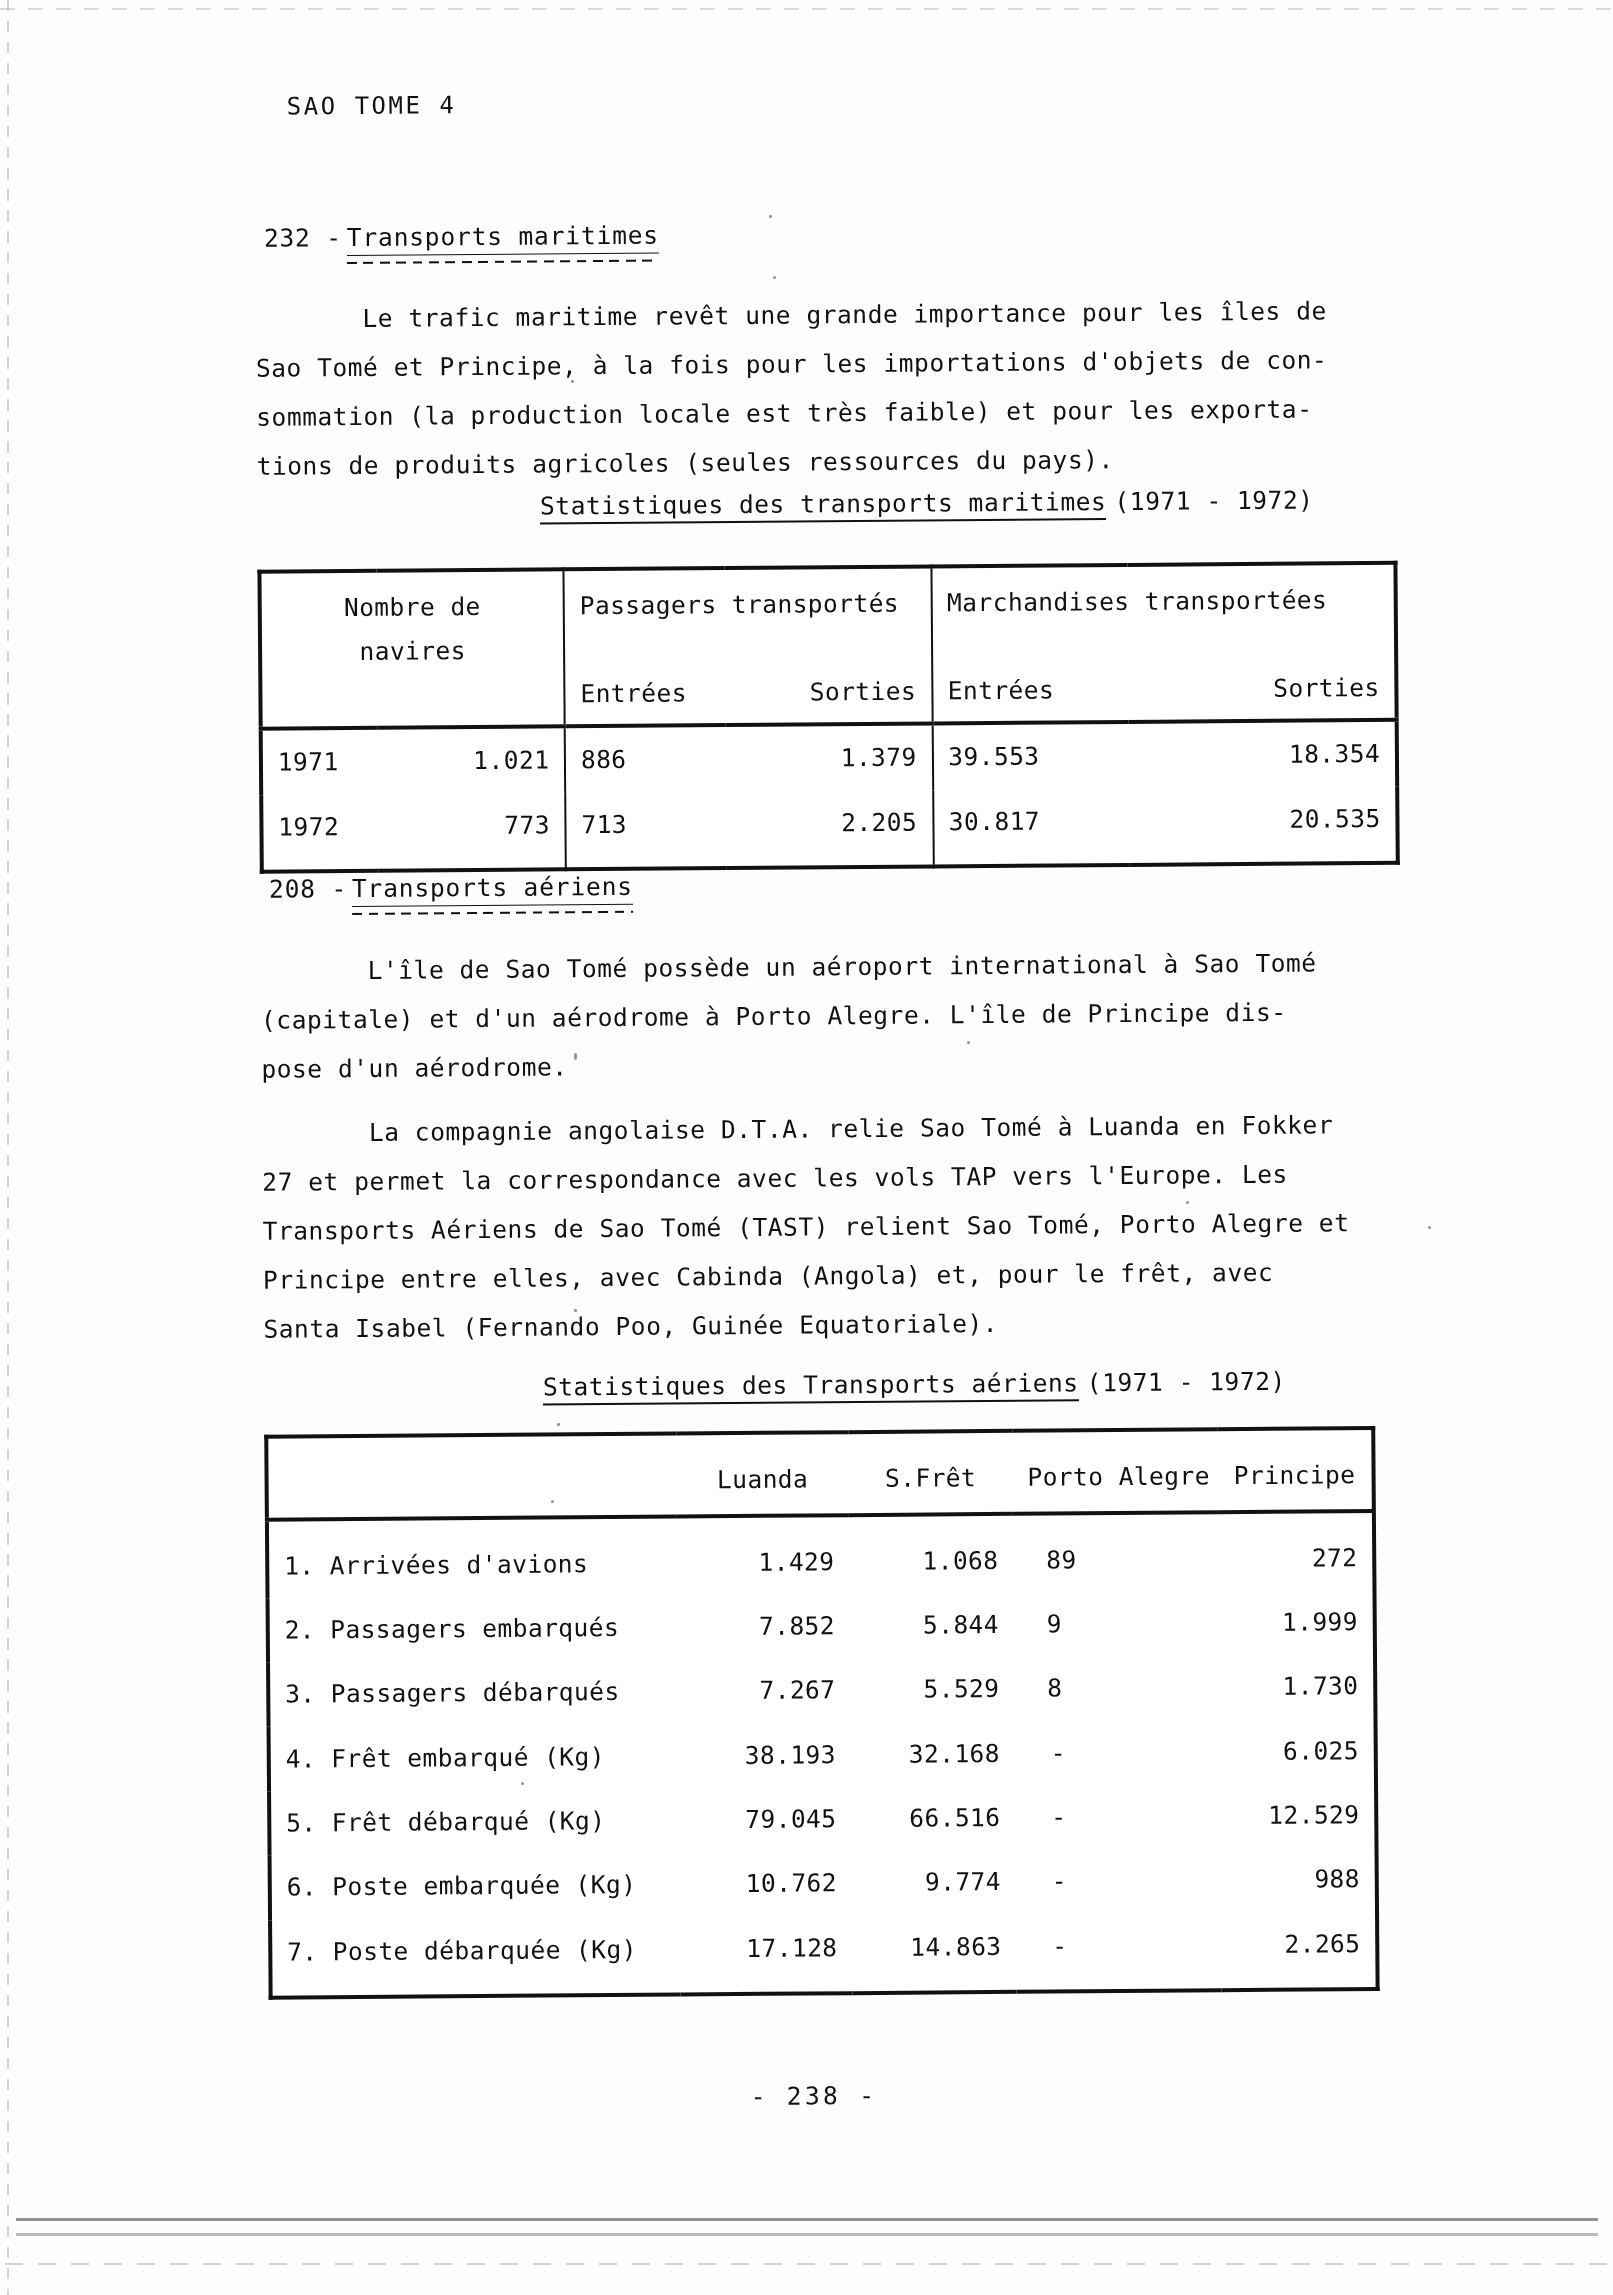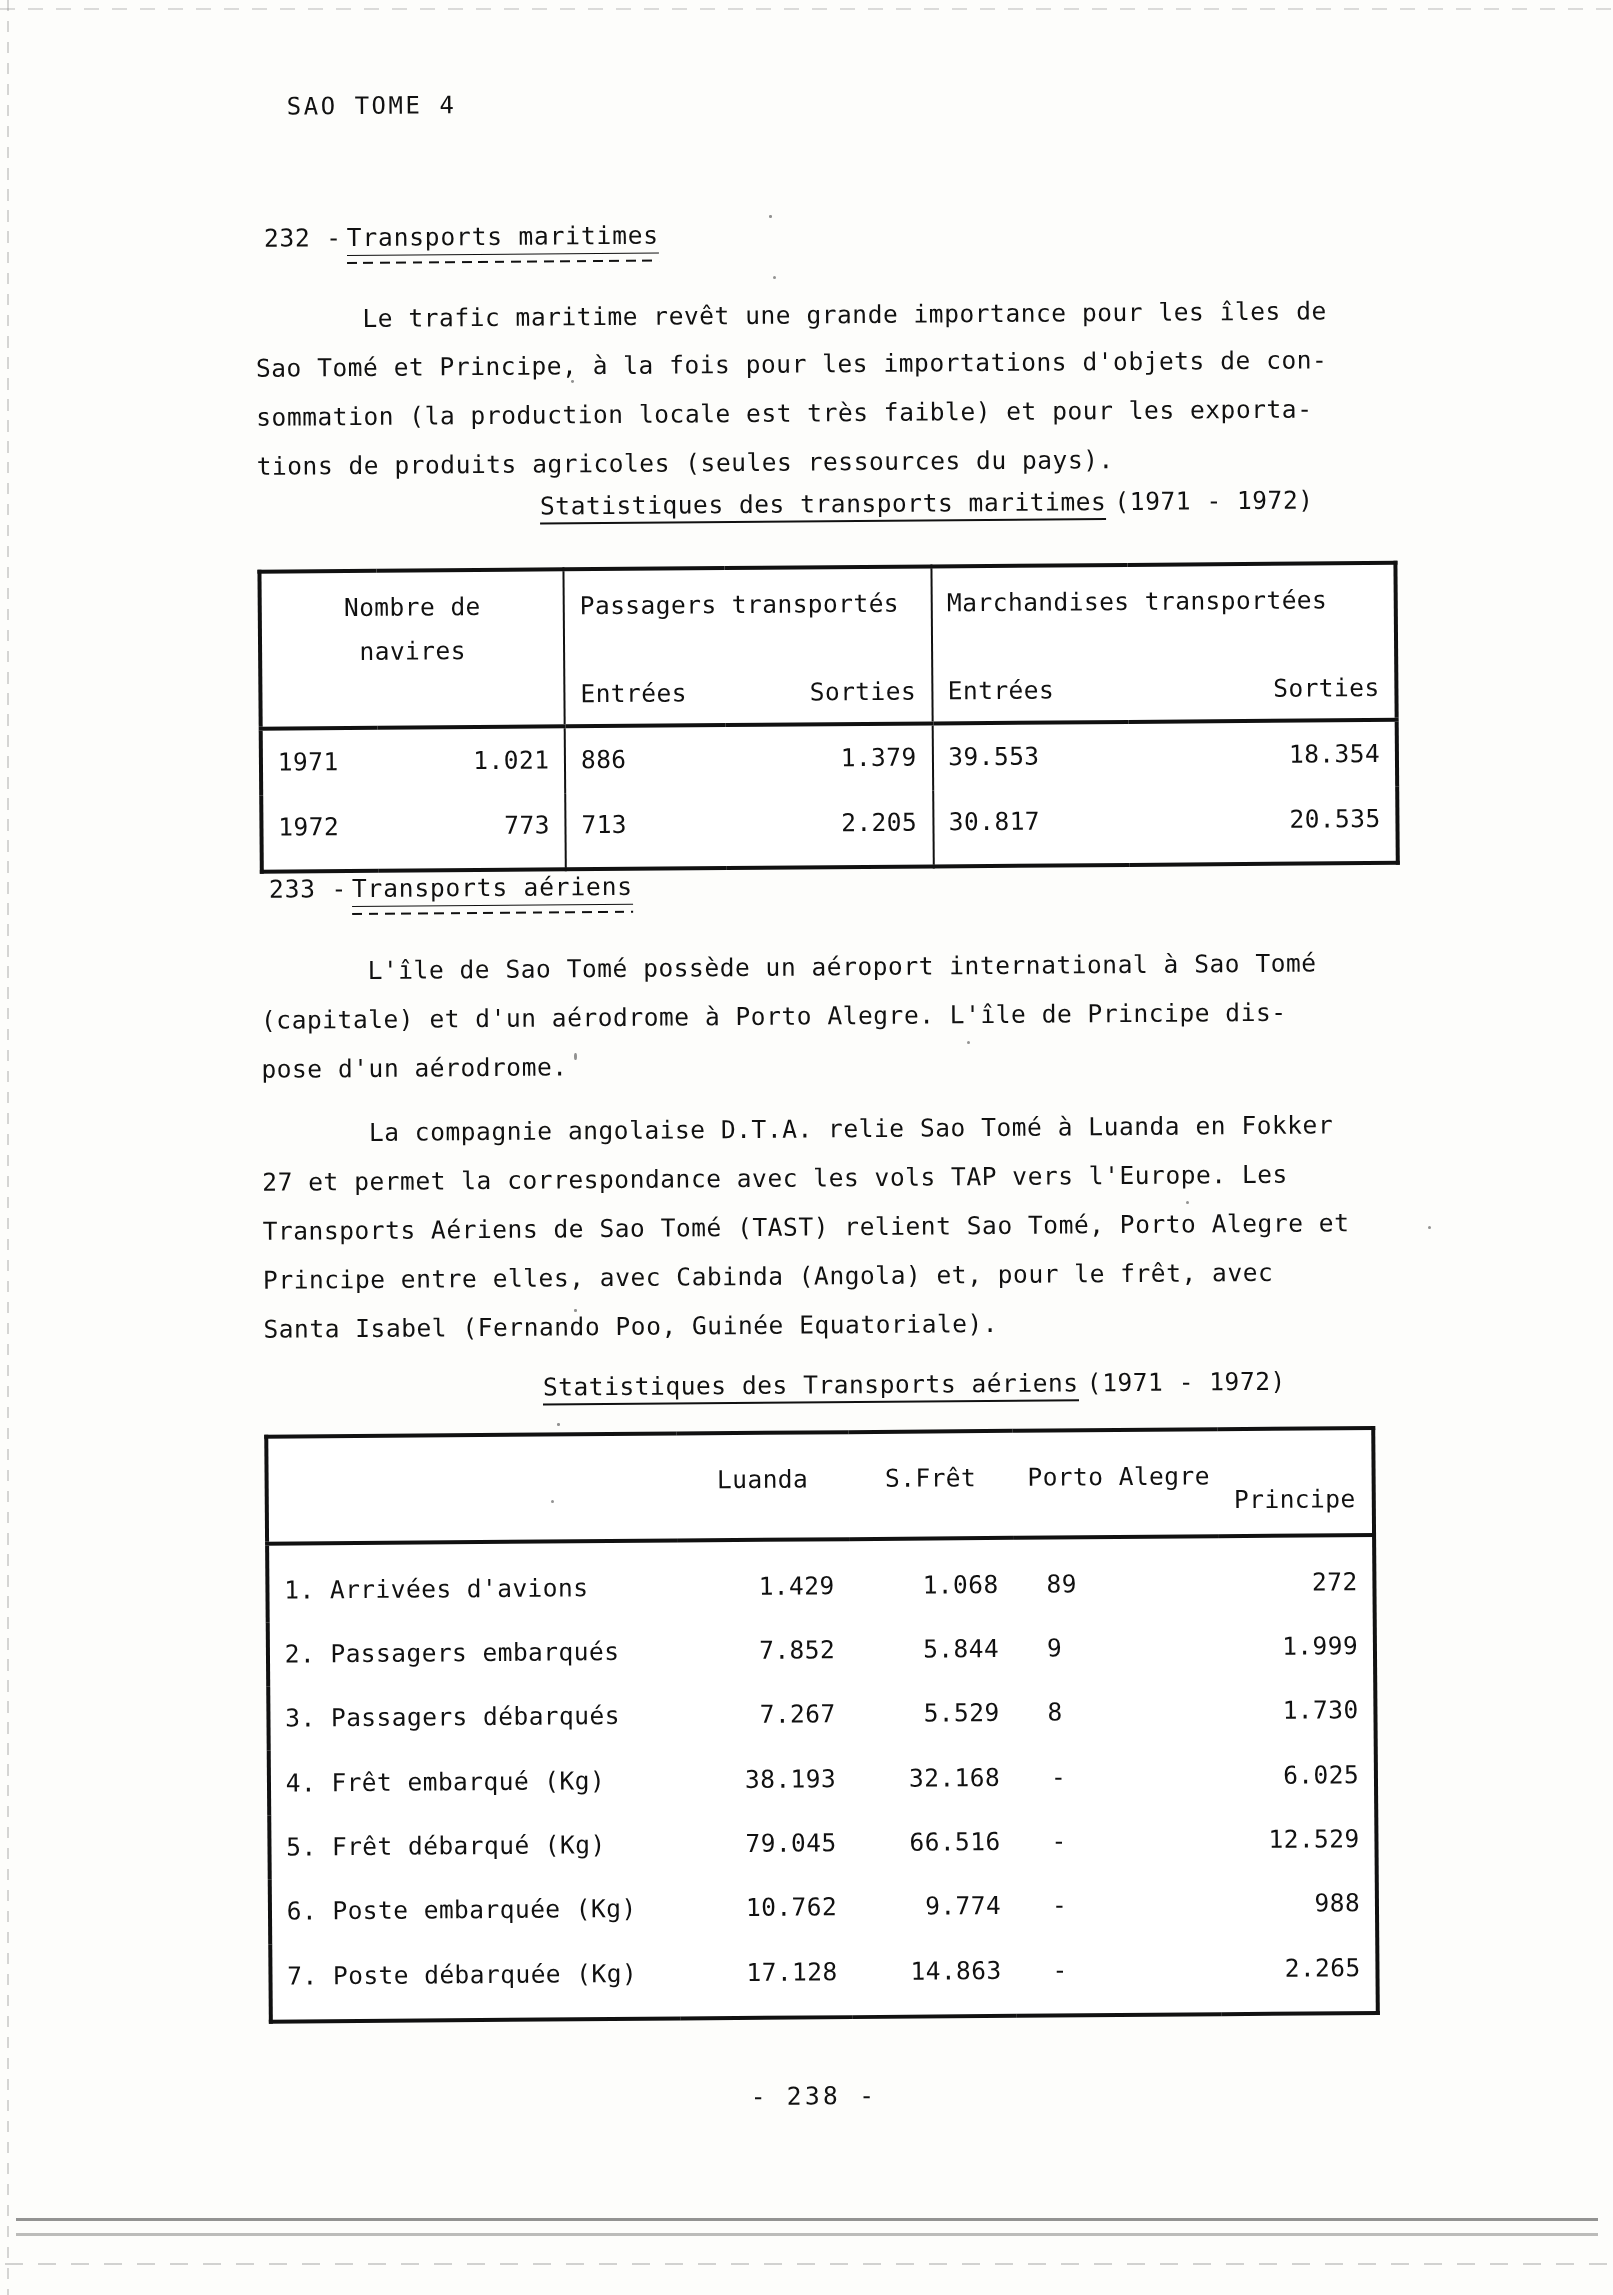--- a/index.html
+++ b/index.html
@@ -271,21 +271,21 @@
             <div class="cell row-line" style="padding-bottom:18px;">30.817</div>
           </td>
           <td>
             <div class="cell row-line t-right" style="padding-bottom:18px;">20.535</div>
           </td>
         </tr>
       </tbody>
     </table>
 
     <div class="abs section-head" style="left:271px; top:871px;">
-      <span class="sec-num">233 -</span><span class="sec-title">Transports aériens</span>
+      <span class="sec-num">208 -</span><span class="sec-title">Transports aériens</span>
     </div>
 
     <div class="abs para" style="left:262px; top:943px;">
       <span class="ln indent">L'île de Sao Tomé possède un aéroport international à Sao Tomé</span>
       <span class="ln">(capitale) et d'un aérodrome à Porto Alegre.  L'île de Principe dis-</span>
       <span class="ln">pose d'un aérodrome.</span>
     </div>
 
     <div class="abs para" style="left:262px; top:1105px;">
       <span class="ln indent">La compagnie angolaise D.T.A. relie Sao Tomé à Luanda en Fokker</span>
@@ -315,21 +315,21 @@
           <td>
             <div class="cell hdr-line t-center" style="padding-top:23px; padding-bottom:11.5px;">Luanda</div>
           </td>
           <td>
             <div class="cell hdr-line t-center" style="padding-top:23px; padding-bottom:11.5px;">S.Frêt</div>
           </td>
           <td>
             <div class="cell hdr-line t-center" style="padding-top:23px; padding-bottom:11.5px;">Porto Alegre</div>
           </td>
           <td>
-            <div class="cell hdr-line t-center" style="padding-top:23px; padding-bottom:11.5px;margin-top:24px;">Principe</div>
+            <div class="cell hdr-line t-center" style="padding-top:23px; padding-bottom:11.5px;">Principe</div>
           </td>
         </tr>
 
         <tr>
           <td>
             <div class="cell row-line" style="padding-top:21px;">1. Arrivées d'avions</div>
             </td>
           <td>
             <div class="cell row-line t-right" style="padding-top:21px;">1.429</div>
             </td>

